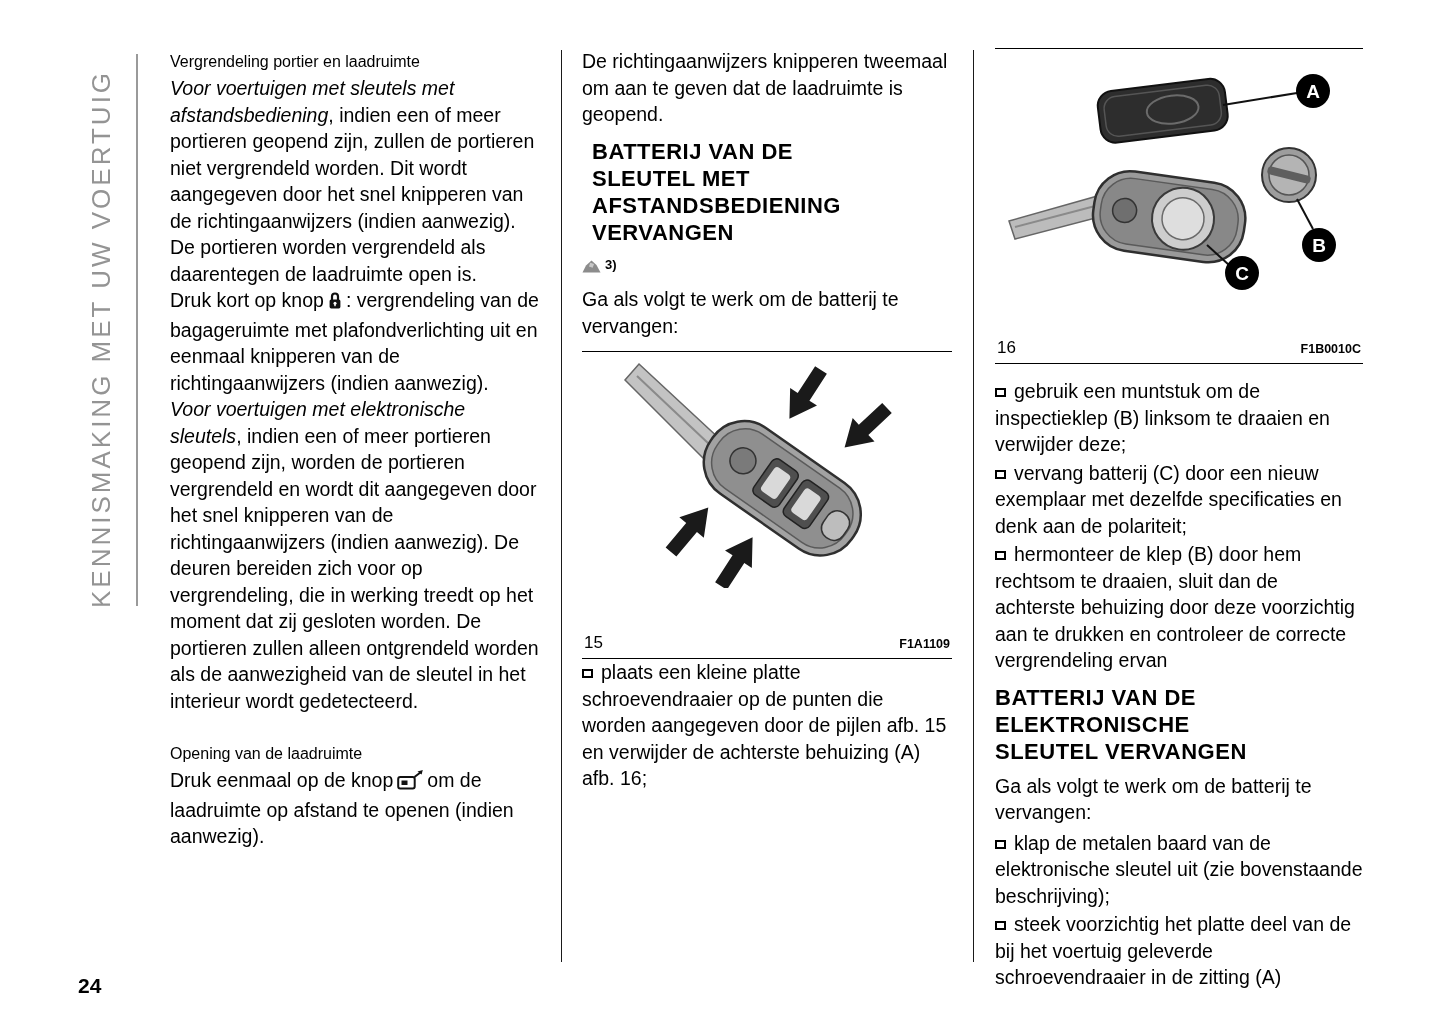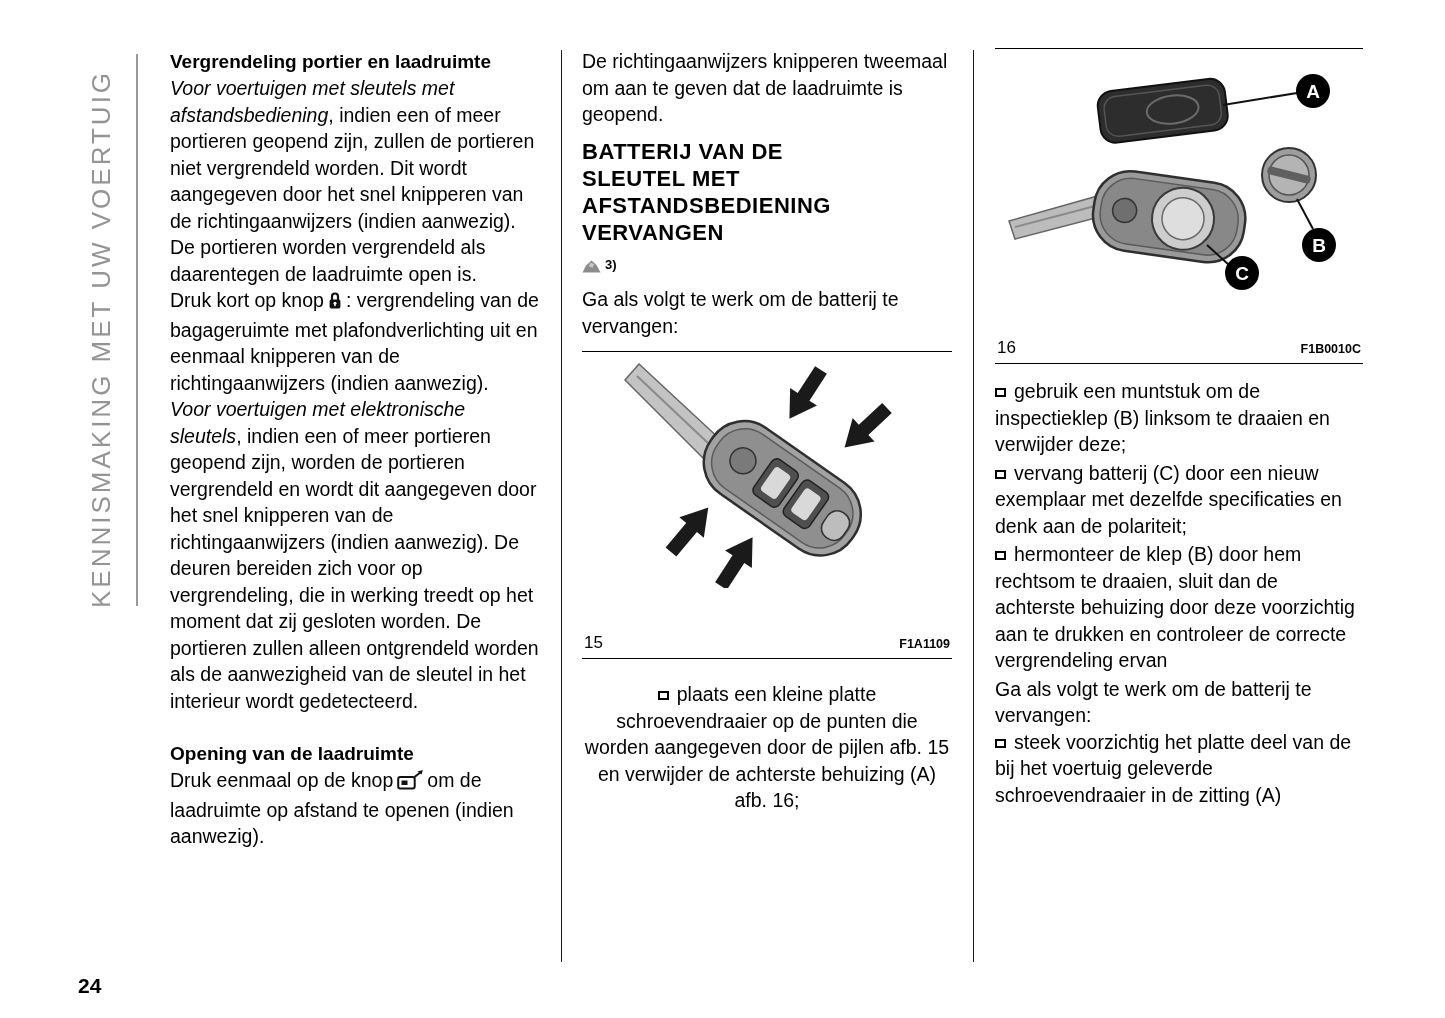--- a/index.html
+++ b/index.html
@@ -25,27 +25,27 @@
 
   
   .col{ position:absolute; top:48px; font-size:19.5px; line-height:26.5px; }
   #col1{ left:170px; width:372px; }
   #col2{ left:582px; width:370px; }
   #col3{ left:995px; width:368px; }
   .vdiv{ position:absolute; top:50px; height:912px; width:1px; background:#1a1a1a; }
   #vdiv1{ left:561px; }
   #vdiv2{ left:973px; }
 
-  .h-bold{ font-size:19px; font-weight:bold; line-height:27px; }
+  .h-bold{ font-size:16px; font-weight:normal; line-height:27px; }
   .h2-space{ margin-top:26px; }
   .caps-heading{
     font-weight:bold; font-size:22px; line-height:27px;
     letter-spacing:0.5px; margin:10px 0 8px; text-transform:uppercase;
   }
-  .caps-narrow{ max-width:230px; }
+  .caps-narrow{ max-width:230px;margin-left:10px; }
   .caps-mid{ max-width:265px; }
   .italic{ font-style:italic; }
   p{ margin:0; }
   .bullet{ margin-bottom:2px; }
   .bullet-sq{
     display:inline-block; width:11px; height:9px;
     border:2.5px solid #000; margin-right:8px; vertical-align:1px;
   }
   .icon-inline{ display:inline-block; vertical-align:-3px; margin:0 4px; }
   .warning-row{ display:flex; align-items:flex-start; gap:4px; margin:4px 0 6px; }
@@ -137,21 +137,21 @@
           </g>
       </g>
     </svg>
     <div class="fig-caption">
       <span class="fig-num">15</span>
       <span class="fig-code">F1A1109</span>
     </div>
     <div class="fig-rule"></div>
   </div>
 
-  <p class="bullet" style="margin-top:22px;text-align:center;"><span class="bullet-sq"></span><span>plaats een kleine platte schroevendraaier op de punten die worden aangegeven door de pijlen afb. 15 en verwijder de achterste behuizing (A) afb. 16;</span></p>
+  <p class="bullet" style=""><span class="bullet-sq"></span><span>plaats een kleine platte schroevendraaier op de punten die worden aangegeven door de pijlen afb. 15 en verwijder de achterste behuizing (A) afb. 16;</span></p>
 </div>
 
 <div class="col" id="col3">
   <div class="fig" style="margin-top:0;">
     <div class="fig-rule"></div>
     <svg class="fig-img" width="356" height="240" viewBox="0 0 356 240">
 
       <g transform="rotate(-7 160 60)">
         <rect x="98" y="32" width="128" height="52" rx="15" fill="#2d2d2d" stroke="#111" stroke-width="2"></rect>
         <ellipse cx="172" cy="58" rx="26" ry="14" fill="none" stroke="#6b6b6b" stroke-width="2"></ellipse>
@@ -185,18 +185,20 @@
       <span class="fig-num">16</span>
       <span class="fig-code">F1B0010C</span>
     </div>
     <div class="fig-rule"></div>
   </div>
 
   <p class="bullet" style="margin-top:14px;"><span class="bullet-sq"></span><span>gebruik een muntstuk om de inspectieklep (B) linksom te draaien en verwijder deze;</span></p>
   <p class="bullet"><span class="bullet-sq"></span><span>vervang batterij (C) door een nieuw exemplaar met dezelfde specificaties en denk aan de polariteit;</span></p>
   <p class="bullet"><span class="bullet-sq"></span><span>hermonteer de klep (B) door hem rechtsom te draaien, sluit dan de achterste behuizing door deze voorzichtig aan te drukken en controleer de correcte vergrendeling ervan</span></p>
 
+  <div class="caps-heading caps-mid">BATTERIJ VAN DE ELEKTRONISCHE SLEUTEL VERVANGEN</div>
   <p>Ga als volgt te werk om de batterij te vervangen:</p>
 
+  <p class="bullet" style="margin-top:4px;"><span class="bullet-sq"></span><span>klap de metalen baard van de elektronische sleutel uit (zie bovenstaande beschrijving);</span></p>
   <p class="bullet"><span class="bullet-sq"></span><span>steek voorzichtig het platte deel van de bij het voertuig geleverde schroevendraaier in de zitting (A)</span></p>
 </div>
 
 <div class="pagenum">24</div>
 
 </body></html>

